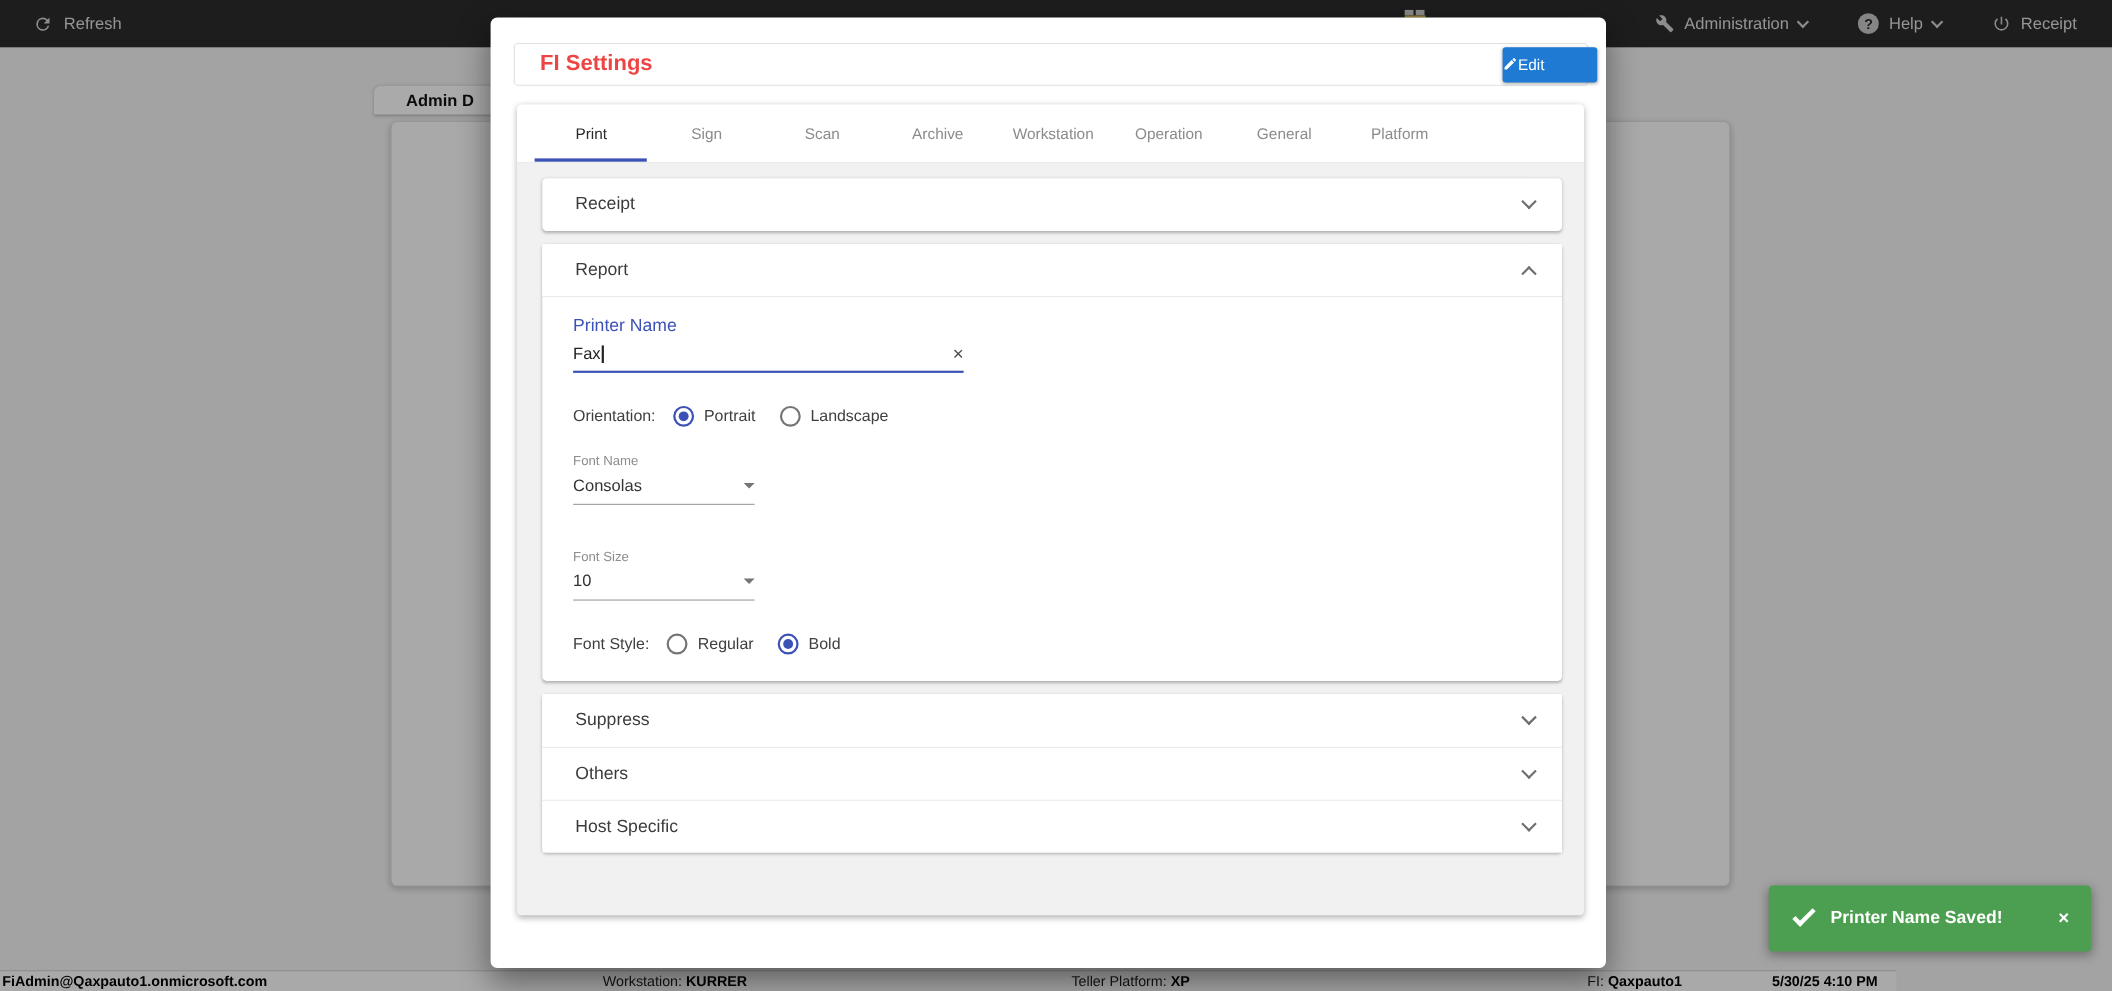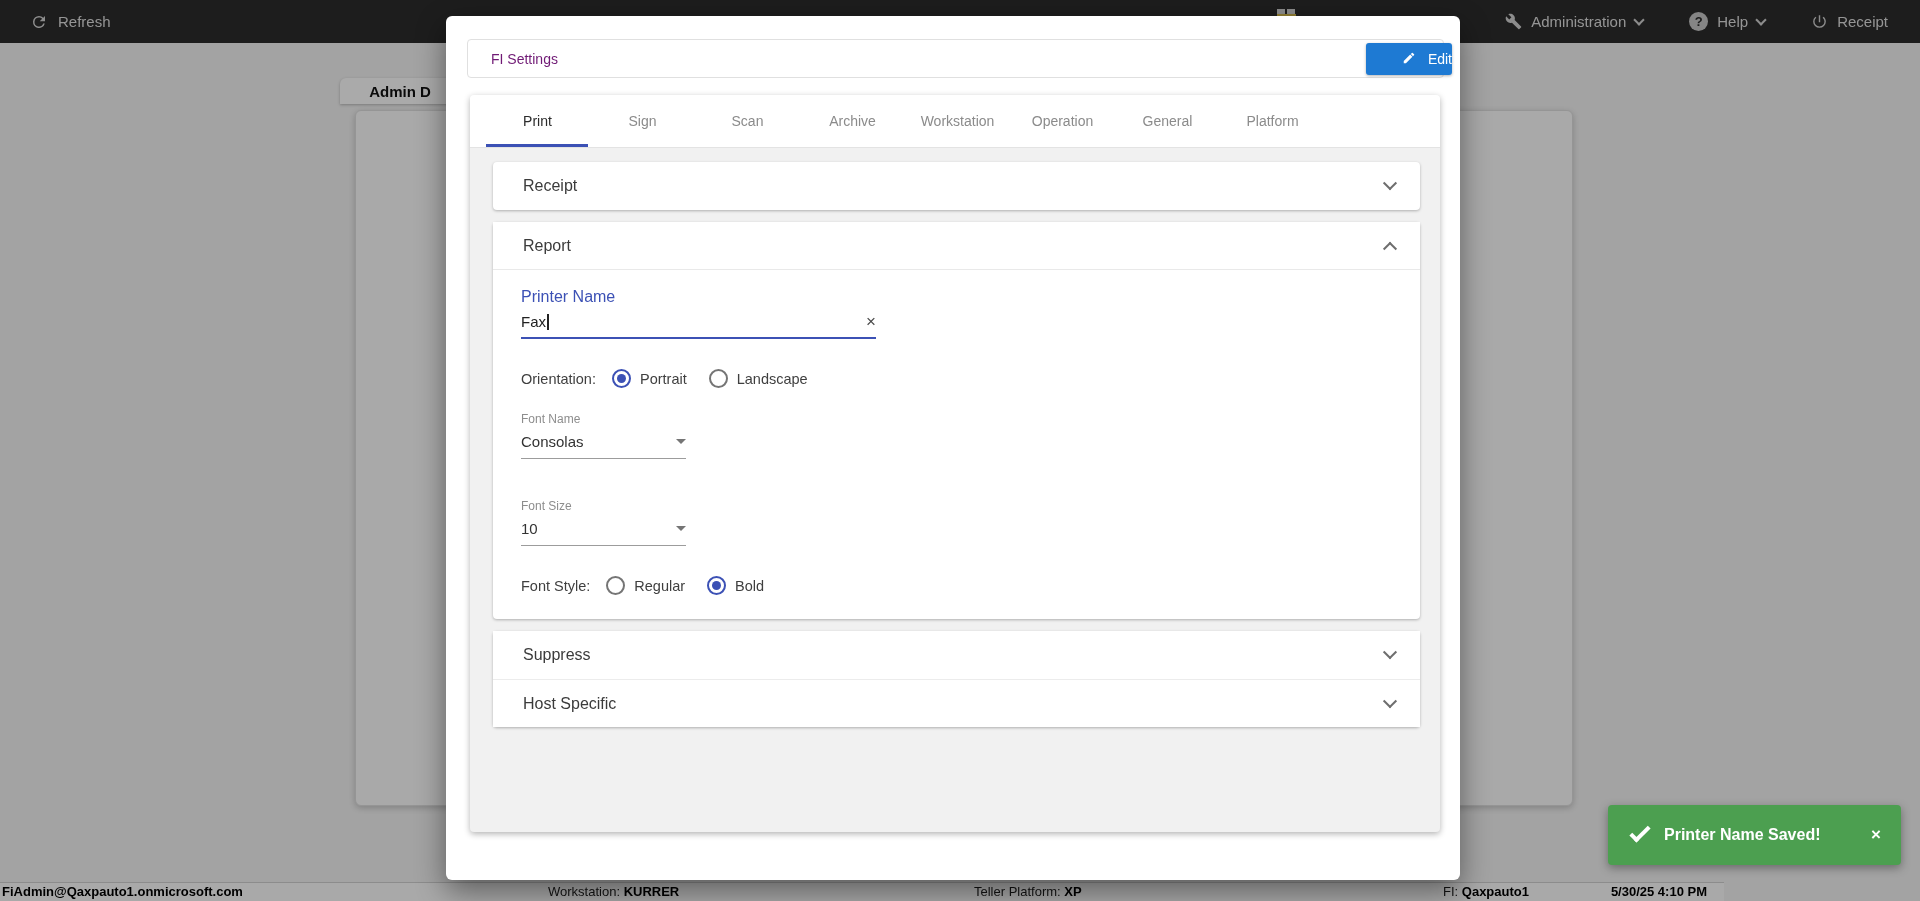--- a/index.html
+++ b/index.html
@@ -42,24 +42,24 @@
 
   
   .overlay { position:absolute; inset:0; background:rgba(0,0,0,.32); z-index:5; }
 
   
   .dialog { position:absolute; left:446px; top:16px; width:1014px; height:864px; background:#fff;
             border-radius:6px; box-shadow:0 11px 30px rgba(0,0,0,.45); z-index:10; }
   .dlg-header { position:absolute; left:21px; top:23px; width:977px; height:39px;
                 border:1px solid #e0e0e0; border-radius:4px; background:#fff;
                 display:flex; align-items:center; }
-  .dlg-title { padding-left:23px; font-size:14px; font-weight:400; color:#701a75; }
+  .dlg-title { padding-left:23px; font-size:20px; font-weight:700; color:#ef4444; }
   .edit-btn { position:absolute; right:-9px; top:3px; width:86px; height:32px; background:#1e7ad3;
               border:none; border-radius:3px; color:#fff; font-size:14px; font-family:inherit;
-              display:flex; align-items:center; justify-content:flex-end; gap:12px; cursor:pointer;
+              display:flex; align-items:center; justify-content:flex-start; gap:0; cursor:pointer;
               box-shadow:0 1px 3px rgba(0,0,0,.3); }
 
   .card { position:absolute; left:24px; top:79px; width:970px; height:737px; background:#f1f1f1;
           border-radius:4px; box-shadow:0 2px 6px rgba(0,0,0,.3); }
 
   
   .tabs { height:53px; background:#fff; border-bottom:1px solid #e3e3e3; border-radius:4px 4px 0 0;
           display:flex; padding-left:15px; }
   .tab { width:105px; display:flex; align-items:center; justify-content:center; font-size:14px;
          color:#8b8b8b; position:relative; cursor:pointer; }
@@ -287,20 +287,24 @@
 
         </div>
       </div>
 
       <div class="acc-group">
         <div class="acc-row">
           <span class="acc-title">Suppress</span>
           <span class="chev down"></span>
         </div>
         <div class="acc-row">
+          <span class="acc-title">Others</span>
+          <span class="chev down"></span>
+        </div>
+        <div class="acc-row">
           <span class="acc-title">Host Specific</span>
           <span class="chev down"></span>
         </div>
       </div>
 
     </div>
   </div>
 </section>
 
 <aside class="toast">

